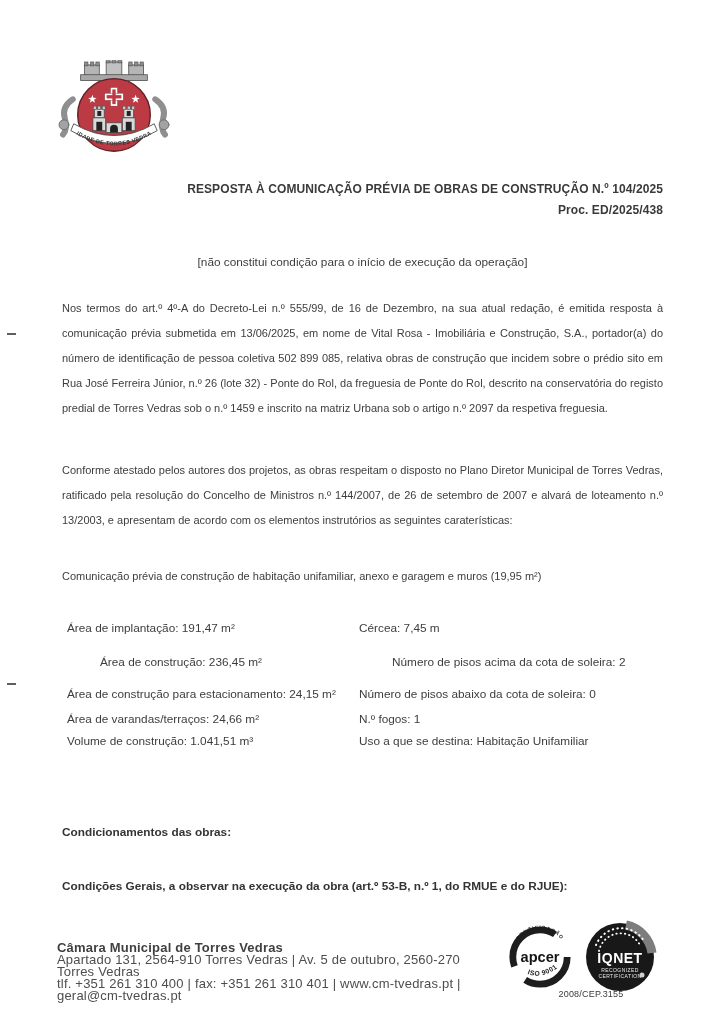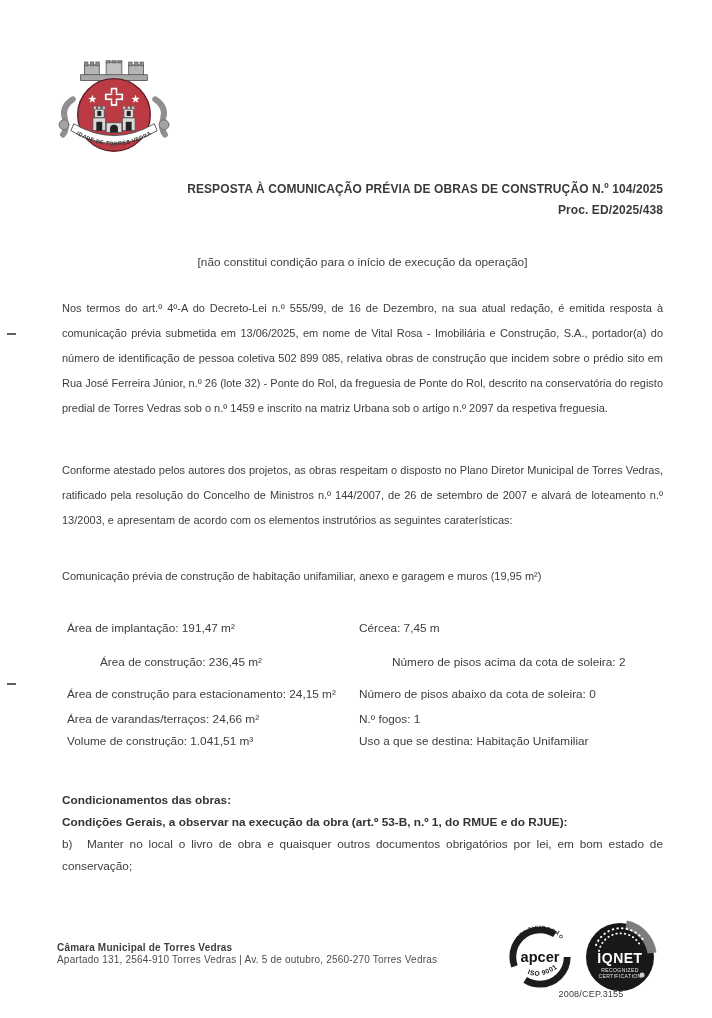--- a/index.html
+++ b/index.html
@@ -33,26 +33,26 @@
   .p3 { top:564px; text-align:left; }
 
   
   .char-row { position:absolute; font-size:11.8px; line-height:14px; color:#3d3d3d; white-space:nowrap; }
   .col-left  { left:67px; }
   .col-right { left:359px; }
   .r0 { top:621px; } .r1 { top:655px;margin-left:33px; } .r2 { top:687px; } .r3 { top:712px; } .r4 { top:734px; }
 
   
   .conditions { left:62px; top:789px; width:601px; font-size:11.8px; line-height:22px; color:#3d3d3d; }
-  .cond-heading { font-weight:bold; color:#333333; }
+  .cond-heading { font-weight:bold; color:#333333;margin-top:32px; }
   .cond-item { text-align:justify; }
   .cond-label { display:inline-block; width:25px; }
 
   
-  .footer-block { left:57px; top:942px; width:430px; font-size:10px; line-height:12px; color:#4d4d4d; letter-spacing:0.2px; }
+  .footer-block { left:57px; top:942px; width:430px; font-size:13px; line-height:12px; color:#4d4d4d; letter-spacing:0.2px; }
   .footer-org { font-weight:bold; color:#3f3f3f; }
   .cert-number { left:546px; top:989px; width:90px; text-align:center; font-size:9px; color:#3a3a3a; letter-spacing:0.2px; }
 
   .crest-box { left:55px; top:60px; width:118px; height:104px; }
   .apcer-box { left:506px; top:923px; width:68px; height:68px; }
   .iqnet-box { left:582px; top:919px; width:76px; height:76px; }
 </style>
 </head>
 <body>
 
@@ -155,26 +155,26 @@
     <div class="char-row col-right r0">Cércea: 7,45 m</div>
     <div class="char-row col-right r1">Número de pisos acima da cota de soleira: 2</div>
     <div class="char-row col-right r2">Número de pisos abaixo da cota de soleira:  0</div>
     <div class="char-row col-right r3">N.º fogos:  1</div>
     <div class="char-row col-right r4">Uso a que se destina: Habitação Unifamiliar</div>
   </div>
 
   <div class="abs conditions">
     <div class="cond-heading">Condicionamentos das obras:</div>
     <div class="cond-heading">Condições Gerais, a observar na execução da obra (art.º 53-B, n.º 1, do RMUE e do RJUE):</div>
-    <div class="cond-item"><span class="cond-label">b)</span><span>Manter no local o livro de obra e quaisquer outros documentos obrigatórios por lei, em bom estado de conservação;</span></div>
   </div>
 
   <div class="abs footer-block">
     <div class="footer-org">Câmara Municipal de Torres Vedras</div>
     <div>Apartado 131, 2564-910 Torres Vedras | Av. 5 de outubro, 2560-270 Torres Vedras</div>
+    <div>tlf. +351 261 310 400 | fax: +351 261 310 401 | www.cm-tvedras.pt | geral@cm-tvedras.pt</div>
   </div>
 
   <div class="abs apcer-box">
     <svg width="68" height="68" viewBox="0 0 70 70">
       <defs>
         <path id="apcerTop" d="M 8,33 A 27 27 0 0 1 62,33" fill="none"></path>
         <path id="apcerBottom" d="M 12,46 Q 35,66 62,38" fill="none"></path>
       </defs>
       <circle cx="35" cy="35" r="28" fill="none" stroke="#1d1d1d" stroke-width="7" stroke-dasharray="60 18 70 28"></circle>
       <circle cx="35" cy="35" r="28" fill="#ffffff" opacity="0"></circle>

